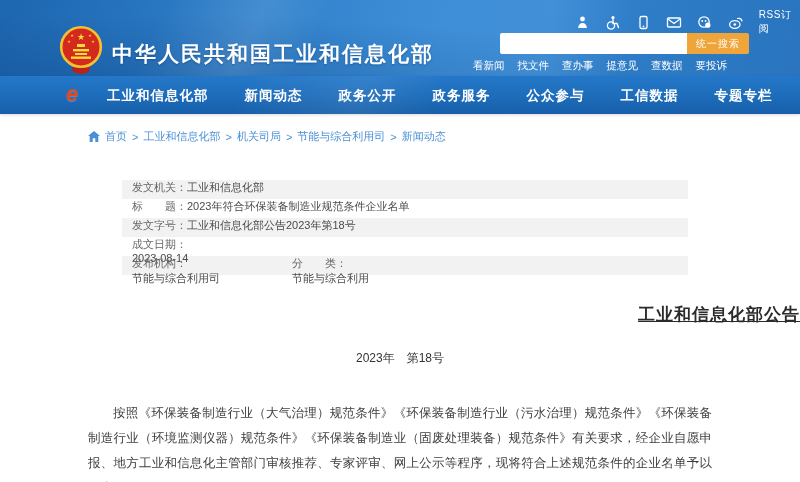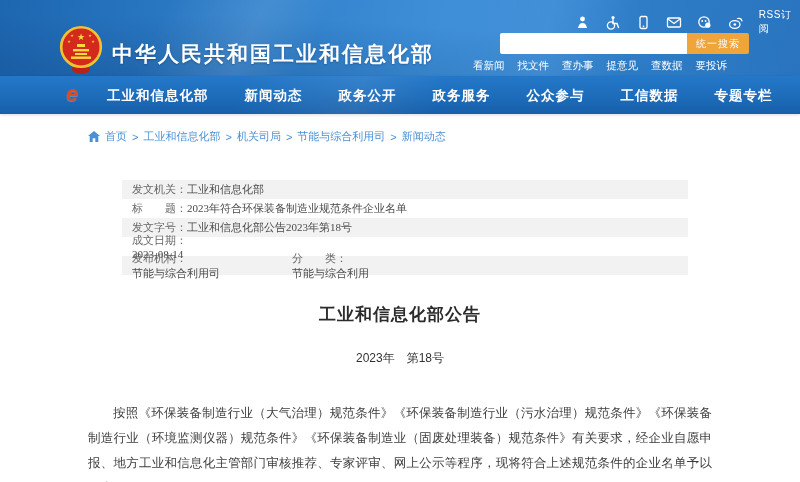--- a/index.html
+++ b/index.html
@@ -52,30 +52,30 @@
     letter-spacing:1px; cursor:pointer; white-space:nowrap; }
 
   
   .breadcrumb { margin:15px 0 0 88px; display:flex; align-items:center; gap:5px;
     font-size:11px; color:#4a90d5;text-align:center; }
   .breadcrumb a { color:#4a90d5; text-decoration:none; cursor:pointer; }
   .crumb-sep { color:#4a90d5; }
 
   
   .meta-table { margin:36px 0 0 122px; width:566px; font-size:11px; }
-  .meta-row { height:19px; display:flex; align-items:center; padding-left:10px;font-family:Liberation Serif, serif; }
+  .meta-row { height:19px; display:flex; align-items:flex-start; padding-left:10px; }
   .meta-row.gray { background:#f2f2f2; }
   .meta-label { color:#666; white-space:pre; }
   .meta-value { color:#4a4a4a; }
   .meta-col { display:flex;flex-direction:column; }
   .meta-col.first { width:160px; }
 
   
-  .article-title { margin-top:28px; text-align:center; font-size:17px; font-weight:bold;
-    color:#2b2b2b; letter-spacing:1px; }
+  .article-title { margin-top:28px; text-align:right; font-size:17px; font-weight:bold;
+    color:#2b2b2b; letter-spacing:1px;text-decoration:underline; }
   .doc-number { margin-top:24px; text-align:center; font-size:12px; color:#333; }
   .article-body { margin:34px 88px 0 88px; font-size:12.5px; line-height:25px;
     color:#3e3e3e; text-align:justify; }
   .article-body p { text-indent:2em; }
 </style>
 </head>
 <body>
 
 <div class="header">
 

